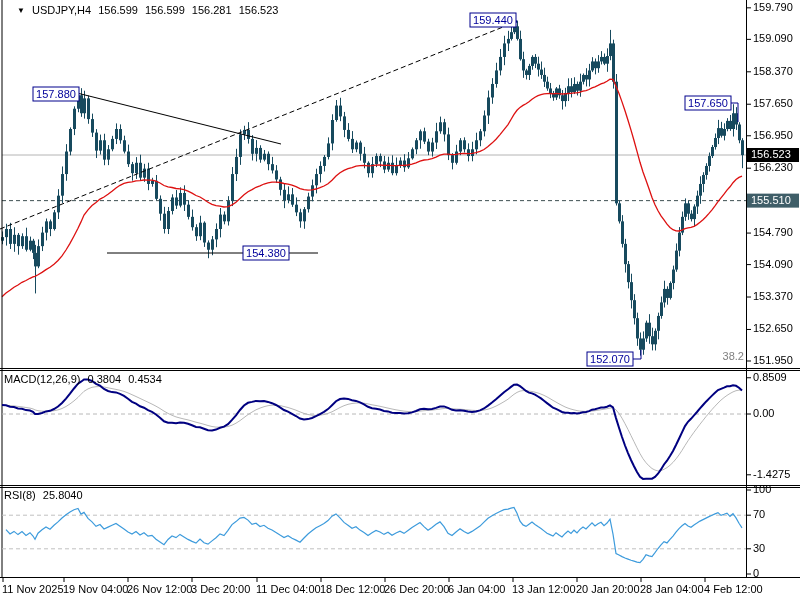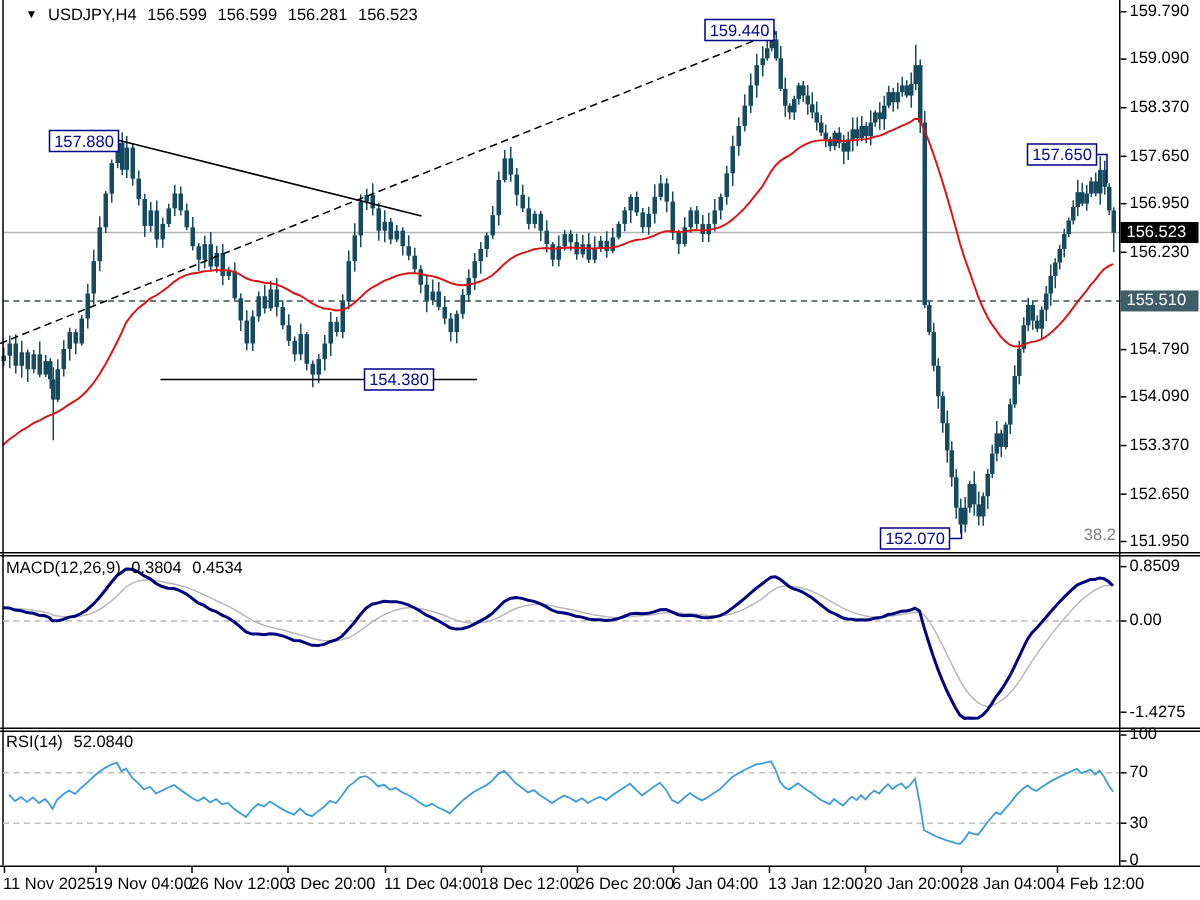--- a/index.html
+++ b/index.html
@@ -584,17 +584,17 @@
   </div>
 
 
   <div class="ind-label" style="top:373px">
     <span>MACD(12,26,9)</span>
     <span>0.3804</span>
     <span>0.4534</span>
   </div>
 
   <div class="ind-label" style="top:489px">
-    <span>RSI(14)</span>
-    <span>52.0840</span>
+    <span>RSI(8)</span>
+    <span>25.8040</span>
   </div>
 
 </div>
 
 </body></html>

